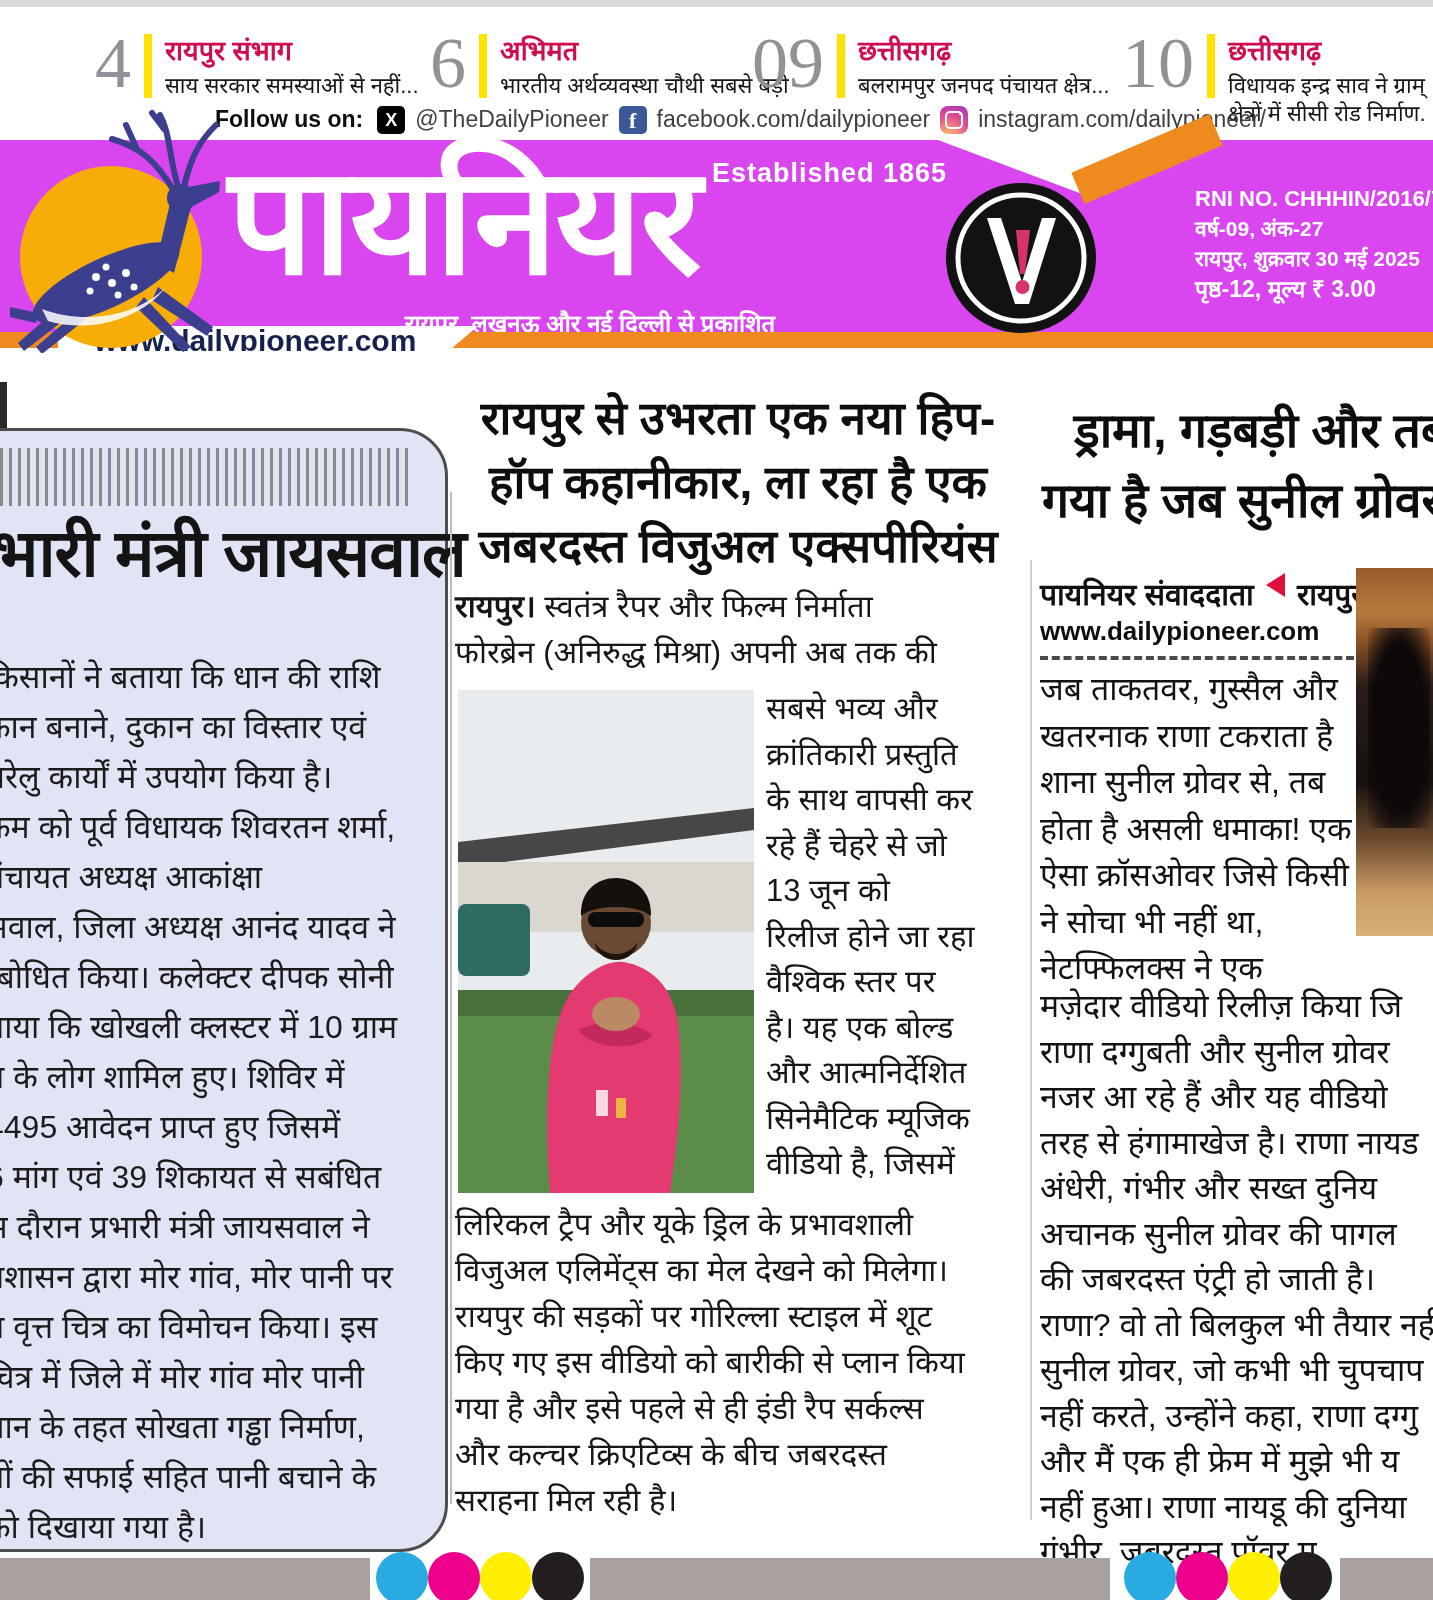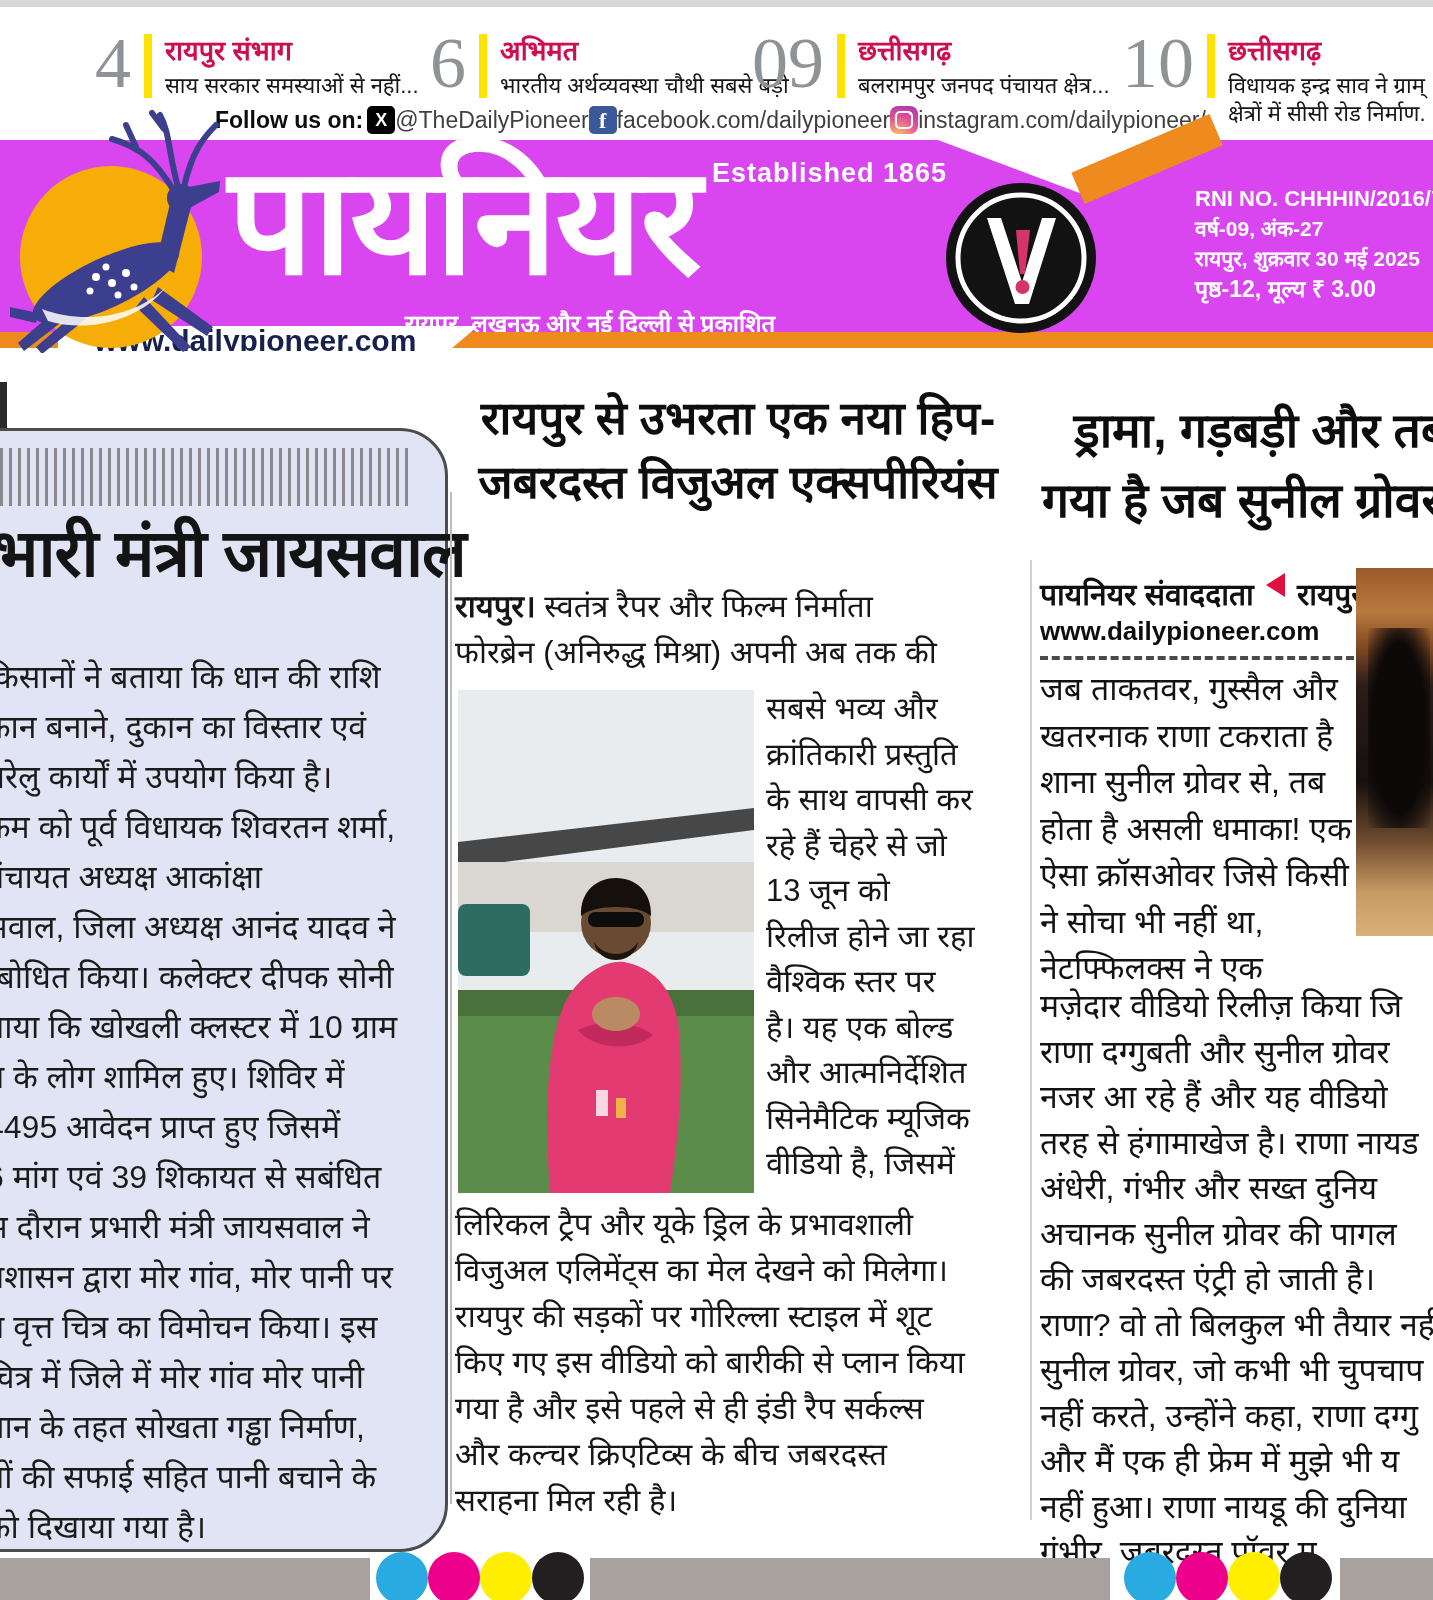--- a/index.html
+++ b/index.html
@@ -13,21 +13,21 @@
   
   .idx{top:26px;display:flex;gap:13px;align-items:flex-start;}
   .idx-num{font-family:"Liberation Serif",serif;font-size:72px;line-height:74px;color:#8f9296;font-weight:400;}
   .idx-bar{width:8px;height:64px;background:#ffe300;margin-top:8px;}
   .idx-col{padding-top:10px;}
   .idx-title{font-size:27px;font-weight:800;color:#ce0f4e;line-height:30px;}
   .idx-teaser{font-size:22px;color:#161616;line-height:28px;margin-top:6px;}
   .idx-teaser2{font-size:22px;color:#161616;line-height:28px;}
 
   
-  .follow{left:215px;top:106px;display:flex;align-items:center;font-size:23px;}
+  .follow{left:215px;top:106px;display:flex;align-items:flex-start;gap:10px;font-size:23px;}
   .follow-label{font-weight:800;color:#0e0e0e;margin-right:4px;}
   .soc-txt{color:#3f3f3f;}
   .x-icon{width:28px;height:28px;background:#000;border-radius:5px;color:#fff;font-weight:900;
           font-size:18px;display:flex;align-items:center;justify-content:center;}
   .fb-icon{width:28px;height:28px;background:#3b5998;border-radius:5px;color:#fff;
            font-family:"Liberation Serif",serif;font-weight:700;font-size:22px;
            display:flex;align-items:flex-end;justify-content:center;line-height:26px;}
   .ig-icon{width:28px;height:28px;border-radius:8px;display:flex;align-items:center;justify-content:center;
            background:radial-gradient(circle at 30% 110%,#fdc468,#df4996 60%,#9b36b7);}
   .ig-inner{width:14px;height:14px;border:2px solid #fff;border-radius:5px;position:relative;}
@@ -243,20 +243,21 @@
       <div>यान के तहत सोखता गड्ढा निर्माण,</div>
       <div>बों की सफाई सहित पानी बचाने के</div>
       <div>को दिखाया गया है।</div>
     </div>
 
   <div class="abs rule-a"></div>
   <div class="abs rule-b"></div>
 
   <div class="abs mid-headline">
       <div>रायपुर से उभरता एक नया हिप-</div>
+      <div>हॉप कहानीकार, ला रहा है एक</div>
       <div>जबरदस्त विजुअल एक्सपीरियंस</div>
     </div>
   <div class="abs mid-lead">
     <div><b>रायपुर।</b> <span>स्वतंत्र रैपर और फिल्म निर्माता</span></div>
     <div>फोरब्रेन (अनिरुद्ध मिश्रा) अपनी अब तक की</div>
   </div>
 
   <div class="abs mid-photo">
     <svg width="296" height="503" viewBox="0 0 296 503">
       <rect width="296" height="503" fill="#e8ecef"></rect>

